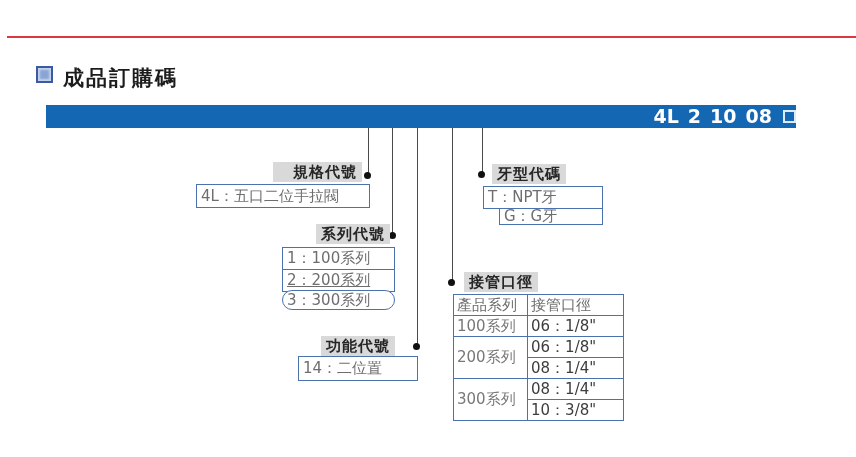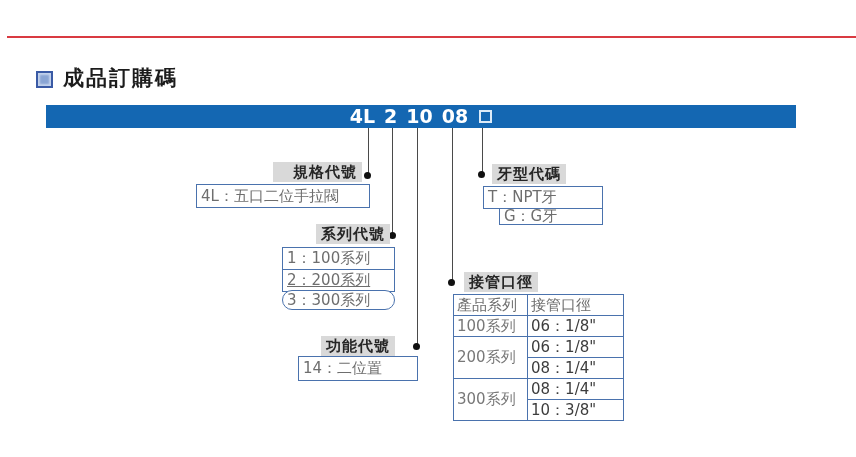--- a/index.html
+++ b/index.html
@@ -12,30 +12,30 @@
   .red-banner {
     position:absolute; left:7px; top:9px; width:138px; height:29px;
     background:#d93a41; border-radius:4px 0 0 2px;
     clip-path:polygon(0 0, 114px 0, 100% 100%, 0 100%);
     display:flex; align-items:center; padding-left:7px;
   }
   .doc-icon { display:flex; }
   .red-title { color:#ffffff; font-weight:bold; font-size:15px; margin-left:6px; letter-spacing:1px; }
   .red-underline { position:absolute; left:7px; top:36px; width:849px; height:2px; background:#d93a41; }
   
-  .section-row { position:absolute; left:36px; top:64px; display:flex; align-items:center; }
+  .section-row { position:absolute; left:36px; top:64px; display:flex; }
   .section-bullet {
     width:17px; height:17px; background:#8aa5d4; border:2px solid #3a5aa5;
     box-shadow: inset 0 0 2px 2px #c3d2ec; margin-top:2px;
   }
   .section-title { font-size:21px; font-weight:bold; color:#1c1c1c; margin-left:10px; letter-spacing:2px; }
   
   .blue-banner {
     position:absolute; left:46px; top:105px; width:750px; height:23px; background:#1467b2;
-    display:flex; align-items:center; justify-content:center; gap:9px;
+    display:flex; align-items:center; justify-content:flex-end; gap:9px;
   }
   .code-part { color:#ffffff; font-weight:bold; font-size:19px; line-height:23px; }
   .blank-box { width:13px; height:13px; border:2px solid #dcebf8; margin-left:2px; }
   
   .vline { position:absolute; width:1px; background:#4a4a4a; top:128px; }
   .bullet { position:absolute; width:7px; height:7px; border-radius:50%; background:#101010; }
   
   .callout-label {
     position:absolute; background:#d9d9d9; color:#262626; font-weight:bold;
     font-size:15px; line-height:20px; padding:0 5px; letter-spacing:1px; white-space:nowrap;

